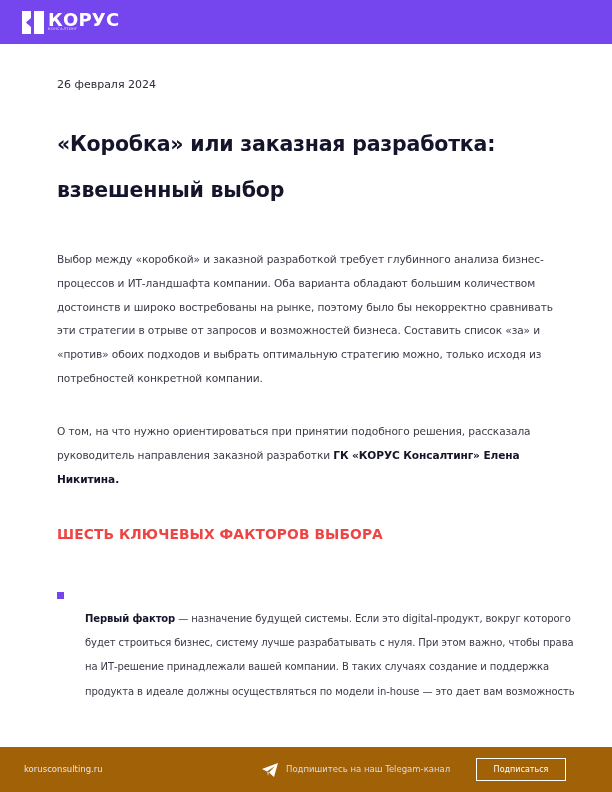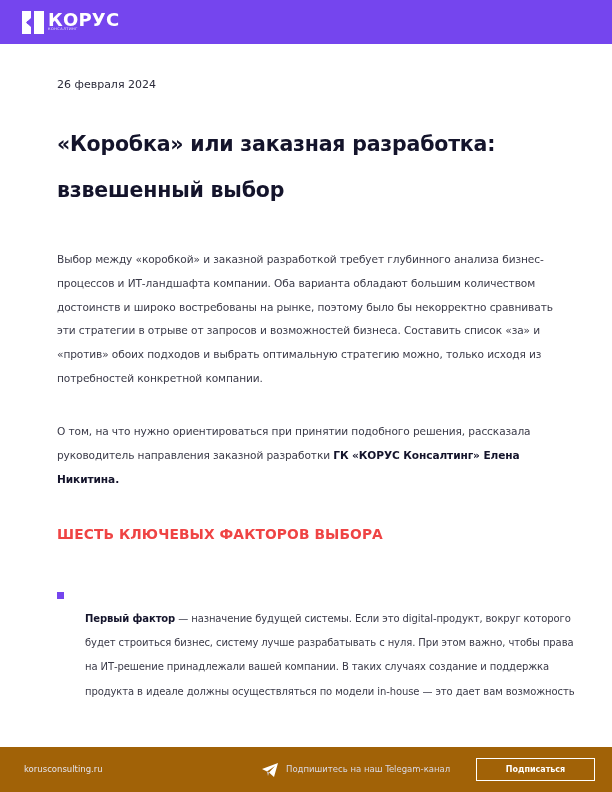--- a/index.html
+++ b/index.html
@@ -53,23 +53,23 @@
     .bullet-text b { color: #14142b; }
 
     .footer {
       position: absolute; left: 0; top: 747px; width: 612px; height: 45px;
       background: #a16207;
     }
     .footer-site { position: absolute; left: 24px; top: 17px; color: #e4e4ef; font-size: 8.5px; }
     .tg-icon { position: absolute; left: 262px; top: 15px; width: 16px; height: 14px; }
     .footer-cta { position: absolute; left: 286px; top: 17px; color: #d9d9e6; font-size: 8.5px; white-space: nowrap; }
     .footer-btn {
-      position: absolute; left: 476px; top: 11px; width: 119px; height: 23px;
+      position: absolute; left: 476px; top: 11px; width: 90px; height: 23px;
       border: 1px solid #ffffff; background: transparent; color: #ffffff;
-      font-weight: bold; font-size: 8px;
+      font-weight: normal; font-size: 8px;
       display: flex; align-items: center; justify-content: center;
       font-family: "DejaVu Sans", sans-serif;
     }
   </style>
 </head>
 <body>
 
 <div class="header">
   <div class="logo">
     <div class="logo-mark">

